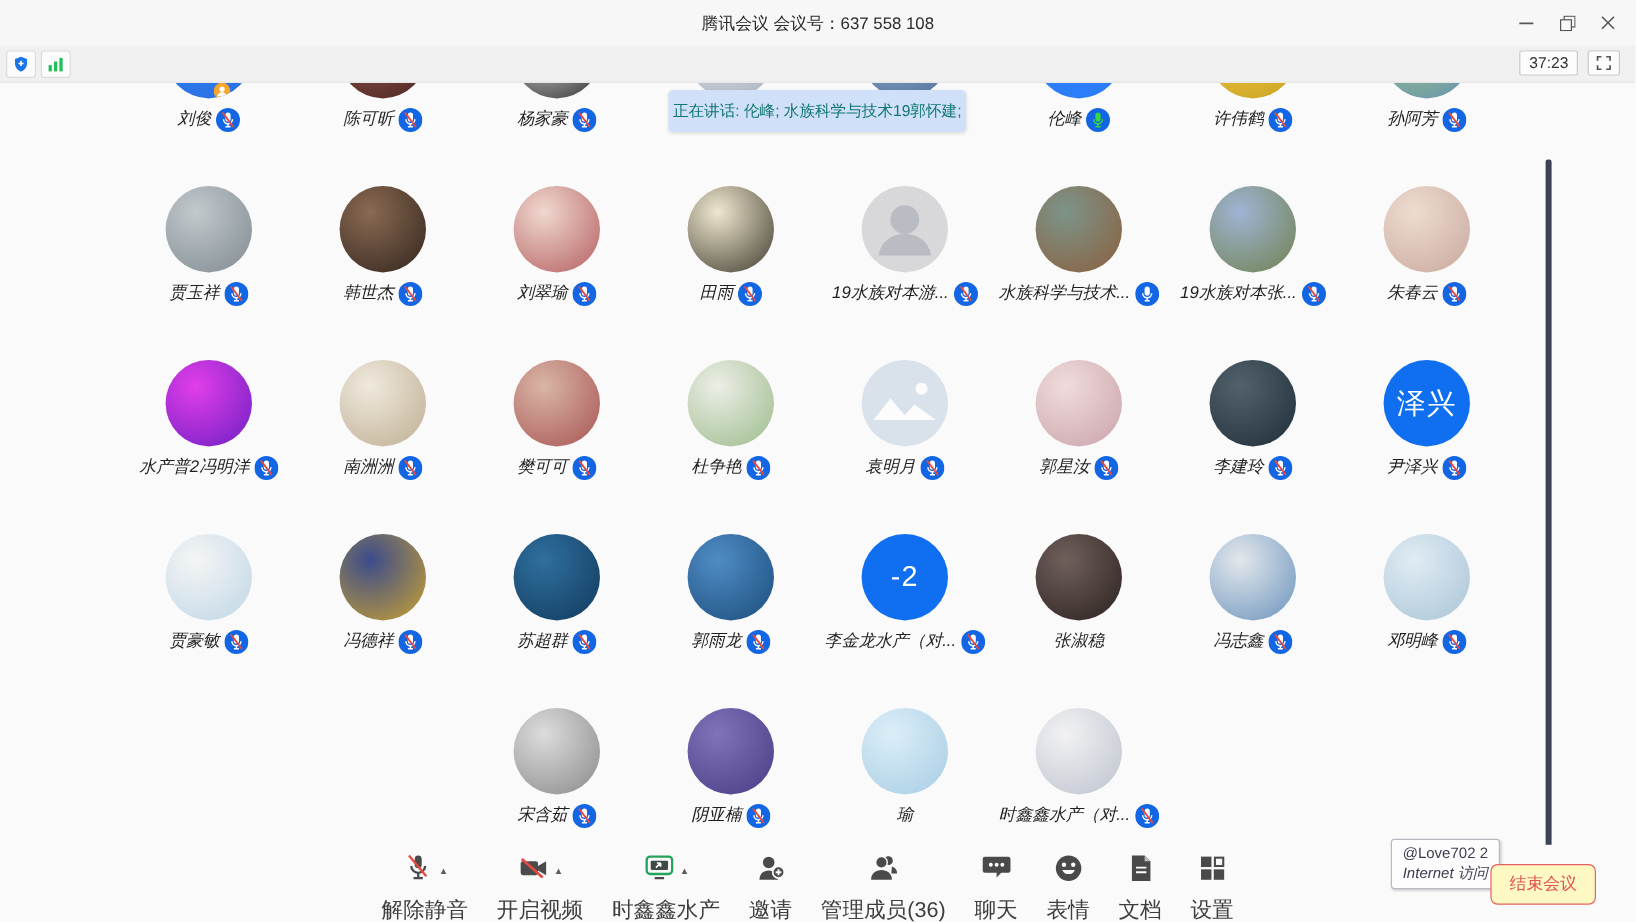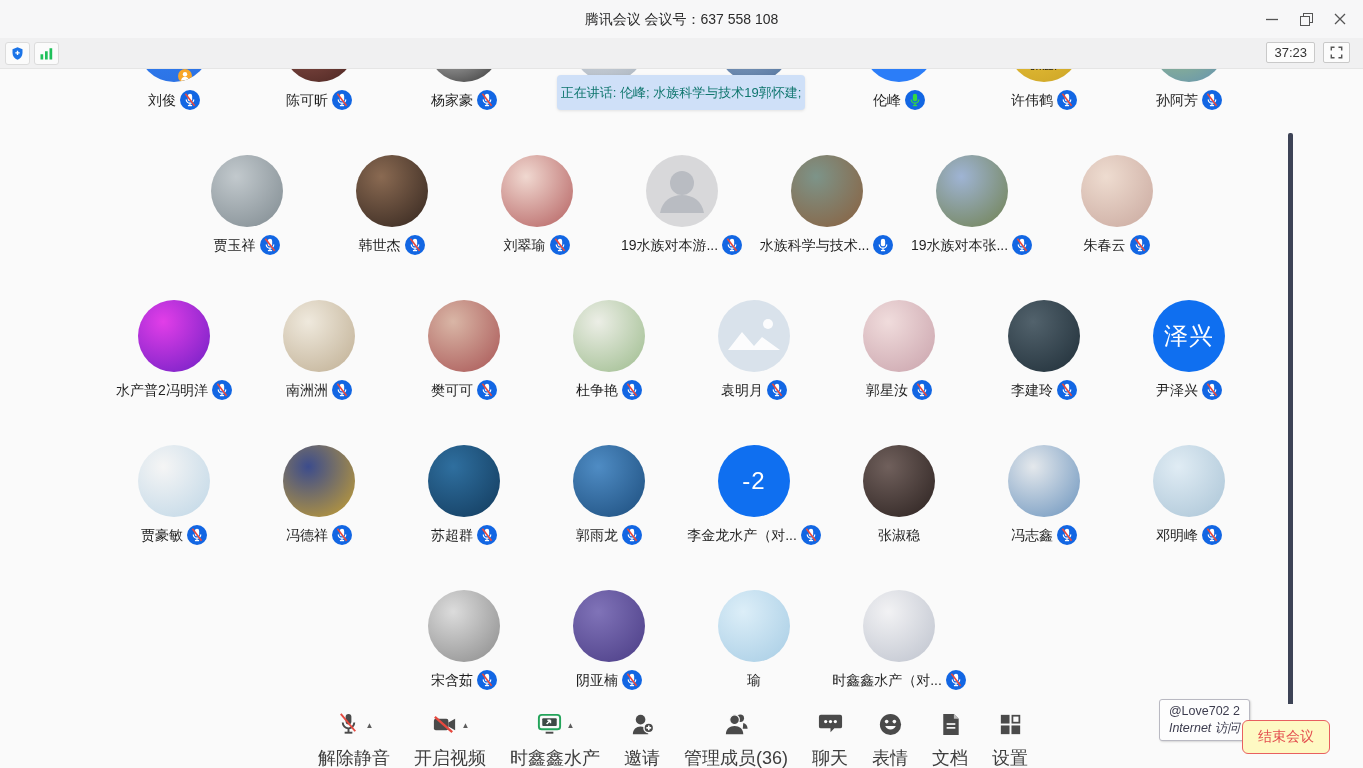--- a/index.html
+++ b/index.html
@@ -19,21 +19,21 @@
 
   
   .main { position:absolute; top:69px; left:0; right:0; height:637px; overflow:hidden; background:#fafafa; z-index:1; }
   .p-row { display:flex; justify-content:center; height:145px; }
   .p-row:first-child { margin-top:-59px; }
   .tile { width:145px; display:flex; flex-direction:column; align-items:center; }
   .avatar { width:72px; height:72px; border-radius:50%; position:relative; flex:none; display:flex; align-items:center; justify-content:center; overflow:hidden; }
   .avatar-initials { color:#fff; font-size:21px; letter-spacing:1px; }
   .avatar-minitext { position:absolute; left:0; right:0; bottom:10px; text-align:center; font-size:7px; font-weight:bold; color:#262014; line-height:8px; }
   .host-badge { position:absolute; bottom:-1px; left:55%; width:14px; height:14px; }
-  .name-row { margin-top:8px; display:flex; align-items:flex-end; gap:4px; height:20px; }
+  .name-row { margin-top:8px; display:flex; align-items:flex-start; gap:4px; height:20px;font-style:italic; }
   .p-name { font-size:14px; color:#1f1f1f; white-space:nowrap; }
   .covered-name { width:44px; height:14px; }
   .mic { width:20px; height:20px; flex:none; }
 
   
   .banner { position:absolute; left:557px; top:75px; width:248px; height:35px; background:#cfe0f8; border-radius:4px; display:flex; align-items:center; justify-content:center; font-size:13px; color:#0f766e; z-index:6; box-shadow:0 1px 3px rgba(0,0,0,.1); white-space:nowrap; }
 
   
   .scrollbar { position:absolute; right:70px; top:133px; width:5px; height:577px; background:#3d4356; border-radius:2px; z-index:7; }
 
@@ -257,20 +257,34 @@
             <circle cx="12" cy="12" r="12" fill="#1266e3"></circle>
             <rect x="9.4" y="4.6" width="5.2" height="9" rx="2.6" fill="#ffffff"></rect>
             <path d="M7.5 11.3a4.5 4.5 0 0 0 9 0" stroke="#ffffff" stroke-width="1.5" fill="none"></path>
             <line x1="12" y1="15.8" x2="12" y2="18" stroke="#ffffff" stroke-width="1.5"></line>
             <line x1="9.5" y1="18.7" x2="14.5" y2="18.7" stroke="#ffffff" stroke-width="1.5"></line>
             <line x1="6.5" y1="4.5" x2="17.5" y2="19" stroke="#e6493f" stroke-width="2"></line>
           </svg>
         </div>
       </div>
       <div class="tile">
+        <div class="avatar" style="background:radial-gradient(circle at 35% 30%,#efe8d0,#403c2e)"></div>
+        <div class="name-row">
+          <span class="p-name">田雨</span>
+          <svg class="mic" viewBox="0 0 24 24" width="20" height="20">
+            <circle cx="12" cy="12" r="12" fill="#1266e3"></circle>
+            <rect x="9.4" y="4.6" width="5.2" height="9" rx="2.6" fill="#ffffff"></rect>
+            <path d="M7.5 11.3a4.5 4.5 0 0 0 9 0" stroke="#ffffff" stroke-width="1.5" fill="none"></path>
+            <line x1="12" y1="15.8" x2="12" y2="18" stroke="#ffffff" stroke-width="1.5"></line>
+            <line x1="9.5" y1="18.7" x2="14.5" y2="18.7" stroke="#ffffff" stroke-width="1.5"></line>
+            <line x1="6.5" y1="4.5" x2="17.5" y2="19" stroke="#e6493f" stroke-width="2"></line>
+          </svg>
+        </div>
+      </div>
+      <div class="tile">
         <div class="avatar" style="background:#d8d8da">
           <svg viewBox="0 0 72 72" width="72" height="72">
             <circle cx="36" cy="28" r="12" fill="#b9bcc2"></circle>
             <path d="M14 58c2-12 11-18 22-18s20 6 22 18z" fill="#b9bcc2"></path>
           </svg>
         </div>
         <div class="name-row">
           <span class="p-name">19水族对本游...</span>
           <svg class="mic" viewBox="0 0 24 24" width="20" height="20">
             <circle cx="12" cy="12" r="12" fill="#1266e3"></circle>

